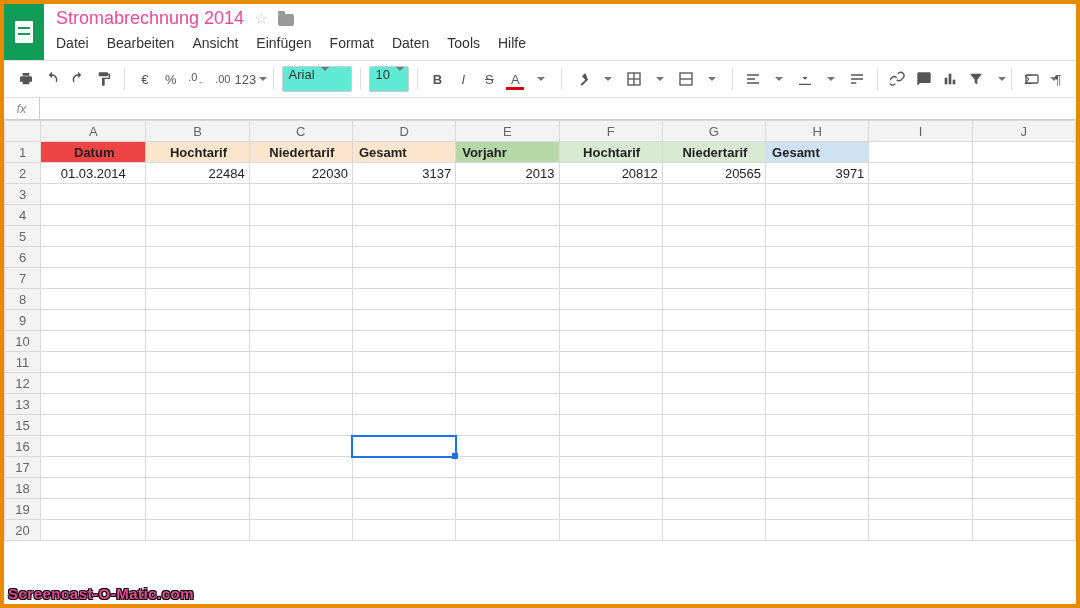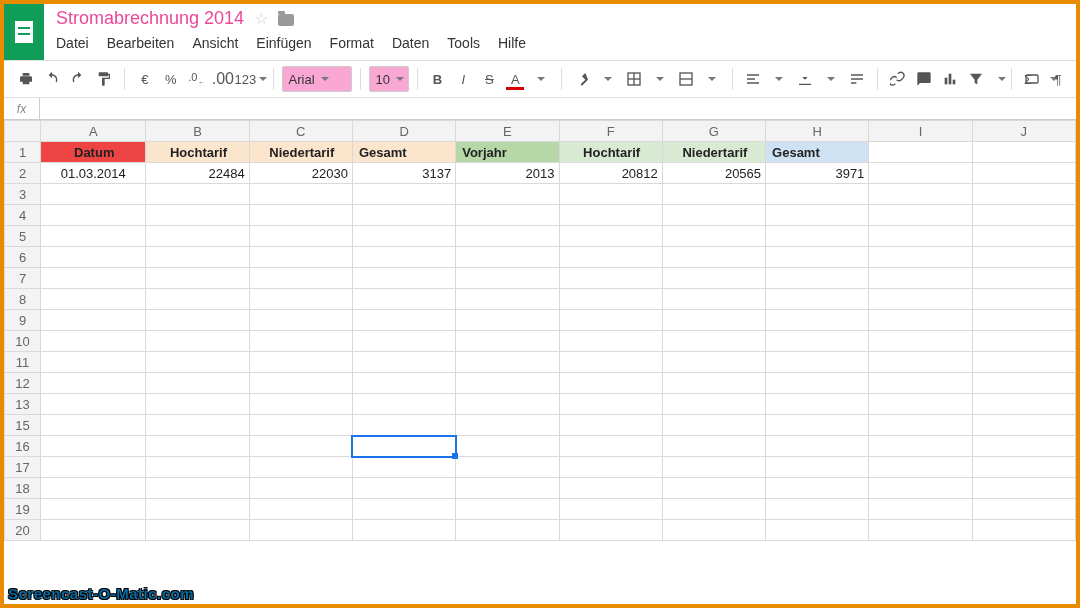--- a/index.html
+++ b/index.html
@@ -16,21 +16,21 @@
   .doc-title { font-size: 18px; color: #ec4899; }
   .star { color: #ccc; font-size: 16px; cursor: pointer; }
   .folder-icon { width: 16px; height: 12px; background: #999; border-radius: 2px; position: relative; top: 1px; }
   .folder-icon::before { content: ""; position: absolute; top: -3px; left: 0; width: 7px; height: 3px; background: #999; border-radius: 1px 1px 0 0; }
   .menu-bar { display: flex; align-items: flex-start; gap: 18px; margin-top: 6px; font-size: 14px; color: #333; }
   .menu-item { cursor: pointer; }
   .save-status { color: #888; margin-left: 14px; }
   .toolbar { height: 38px; border-top: 1px solid #e0e0e0; border-bottom: 1px solid #e0e0e0; display: flex; align-items: center; padding: 0 10px; gap: 2px; position: relative; }
   .tb-btn { min-width: 24px; height: 26px; display: flex; align-items: center; justify-content: center; color: #555; cursor: pointer; border-radius: 2px; font-size: 13px; }
   .tb-sep { width: 1px; height: 22px; background: #ddd; margin: 0 6px; }
-  .tb-dropdown { height: 26px; border: 1px solid #ccc; border-radius: 2px; display: flex; align-items: center; padding: 0 6px; gap: 6px; cursor: pointer; background: #f9a8d4; }
+  .tb-dropdown { height: 26px; border: 1px solid #ccc; border-radius: 2px; display: flex; align-items: flex-start; padding: 0 6px; gap: 6px; cursor: pointer; background: #5eead4; }
   .tb-drop-text { font-size: 13px; color: #333; }
   .arrow-down { width: 0; height: 0; border-left: 4px solid transparent; border-right: 4px solid transparent; border-top: 4px solid #777; }
   .font-box { width: 80px; }
   .size-box { width: 40px; justify-content: space-between; }
   .tb-btn svg { width: 16px; height: 16px; }
   .text-color { position: relative; }
   .text-color::after { content: ""; position: absolute; bottom: 2px; left: 3px; right: 3px; height: 3px; background: #d50000; }
   .toolbar-right { position: absolute; right: 6px; display: flex; align-items: center; gap: 2px; }
   .fx-bar { height: 22px; border-bottom: 1px solid #ccc; display: flex; align-items: center; }
   .fx-label { width: 36px; color: #888; font-style: italic; font-size: 12px; text-align: center; border-right: 1px solid #ccc; height: 100%; display: flex; align-items: center; justify-content: center; }
@@ -46,21 +46,21 @@
   .hdr-cell { font-weight: bold; text-align: left; padding-left: 6px !important; }
   .center { text-align: center; }
   .right { text-align: right; }
   .bg-orange { background: #ef4444; }
   .bg-green  { background: #b6d7a8; }
   .bg-lorange{ background: #fce5cd; }
   .bg-lgreen { background: #d9ead3; }
   .bg-lblue  { background: #cfe2f3; }
   .selected-cell { outline: 2px solid #1a73e8; outline-offset: -1px; position: relative; }
   .selected-cell::after { content: ""; position: absolute; right: -3px; bottom: -3px; width: 6px; height: 6px; background: #1a73e8; }
-  .watermark { position: absolute; left: 0; bottom: 0; font-size: 15px; color: #0369a1; text-shadow: 1px 1px 0 #000, -1px -1px 0 #000, 1px -1px 0 #000, -1px 1px 0 #000; padding: 2px 4px; font-weight: bold; letter-spacing: 0.5px; }
+  .watermark { position: absolute; left: 0; bottom: 0; font-size: 15px; color: #ec4899; text-shadow: 1px 1px 0 #000, -1px -1px 0 #000, 1px -1px 0 #000, -1px 1px 0 #000; padding: 2px 4px; font-weight: bold; letter-spacing: 0.5px; }
   .col-A{width:105px}.col-B{width:103px}.col-C{width:103px}.col-D{width:103px}
   .col-E{width:103px}.col-F{width:103px}.col-G{width:103px}.col-H{width:103px}
   .col-I{width:103px}.col-J{width:103px}
 </style>
 </head>
 <body>
 
 <div class="outer-border">
   <div class="title-bar">
     <div class="logo-box">
@@ -106,21 +106,21 @@
           <path d="M18 4V3c0-.6-.4-1-1-1H5c-.6 0-1 .4-1 1v4c0 .6.4 1 1 1h12c.6 0 1-.4 1-1V6h1v4H9v11c0 .6.4 1 1 1h2c.6 0 1-.4 1-1v-9h8V4h-3z"></path>
         </svg>
       </div>
     <div class="tb-sep"></div>
     <div class="tb-btn">€</div>
     <div class="tb-btn">%</div>
     <div class="tb-btn">
         <span style="font-size:11px">.0<sub style="font-size:8px">←</sub></span>
       </div>
     <div class="tb-btn">
-        <span style="font-size:16px">.00</span>
+        <span style="font-size:11px">.00</span>
       </div>
     <div class="tb-btn">
         <span>123</span>
         <span class="arrow-down" style="margin-left:3px"></span>
       </div>
     <div class="tb-sep"></div>
     <div class="tb-dropdown font-box">
       <span class="tb-drop-text">Arial</span>
       <span class="arrow-down"></span>
     </div>

